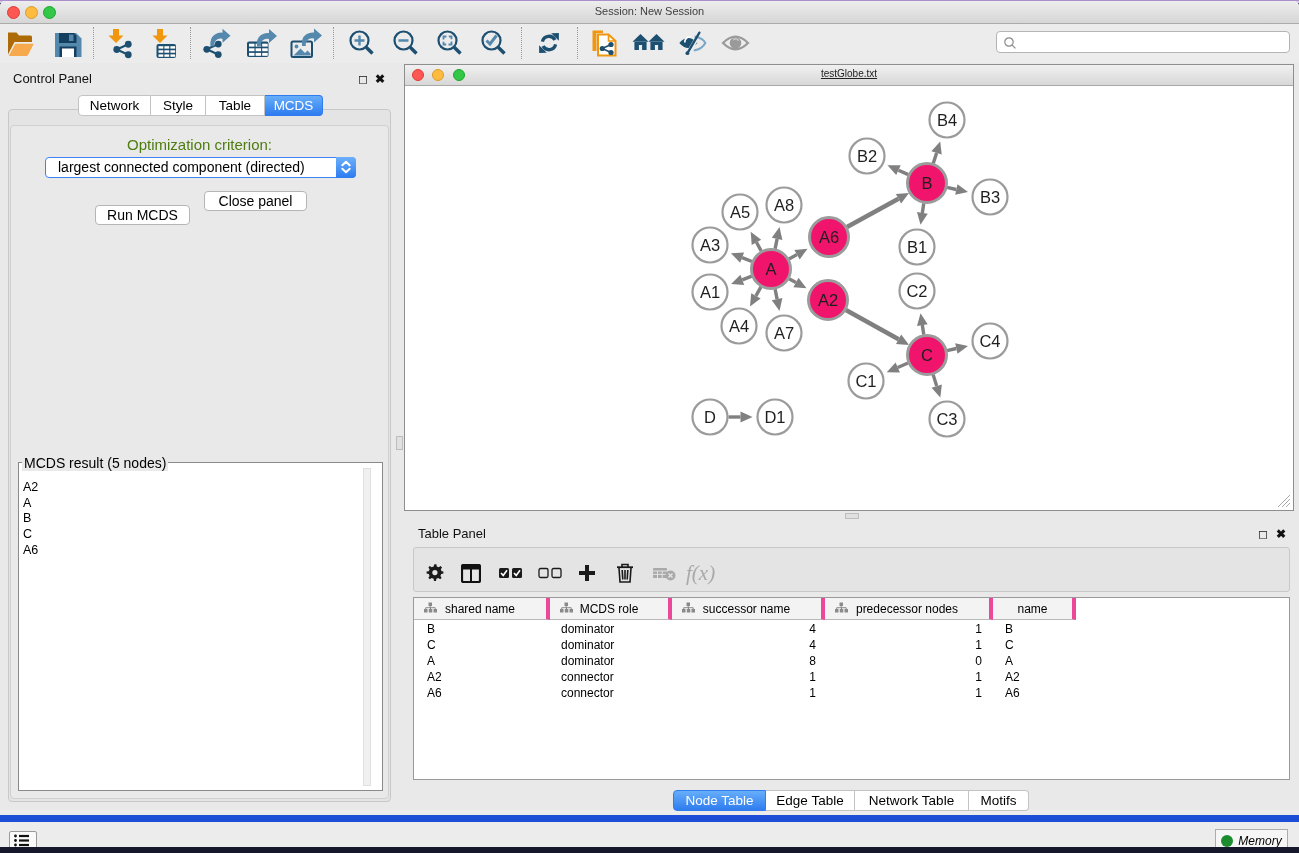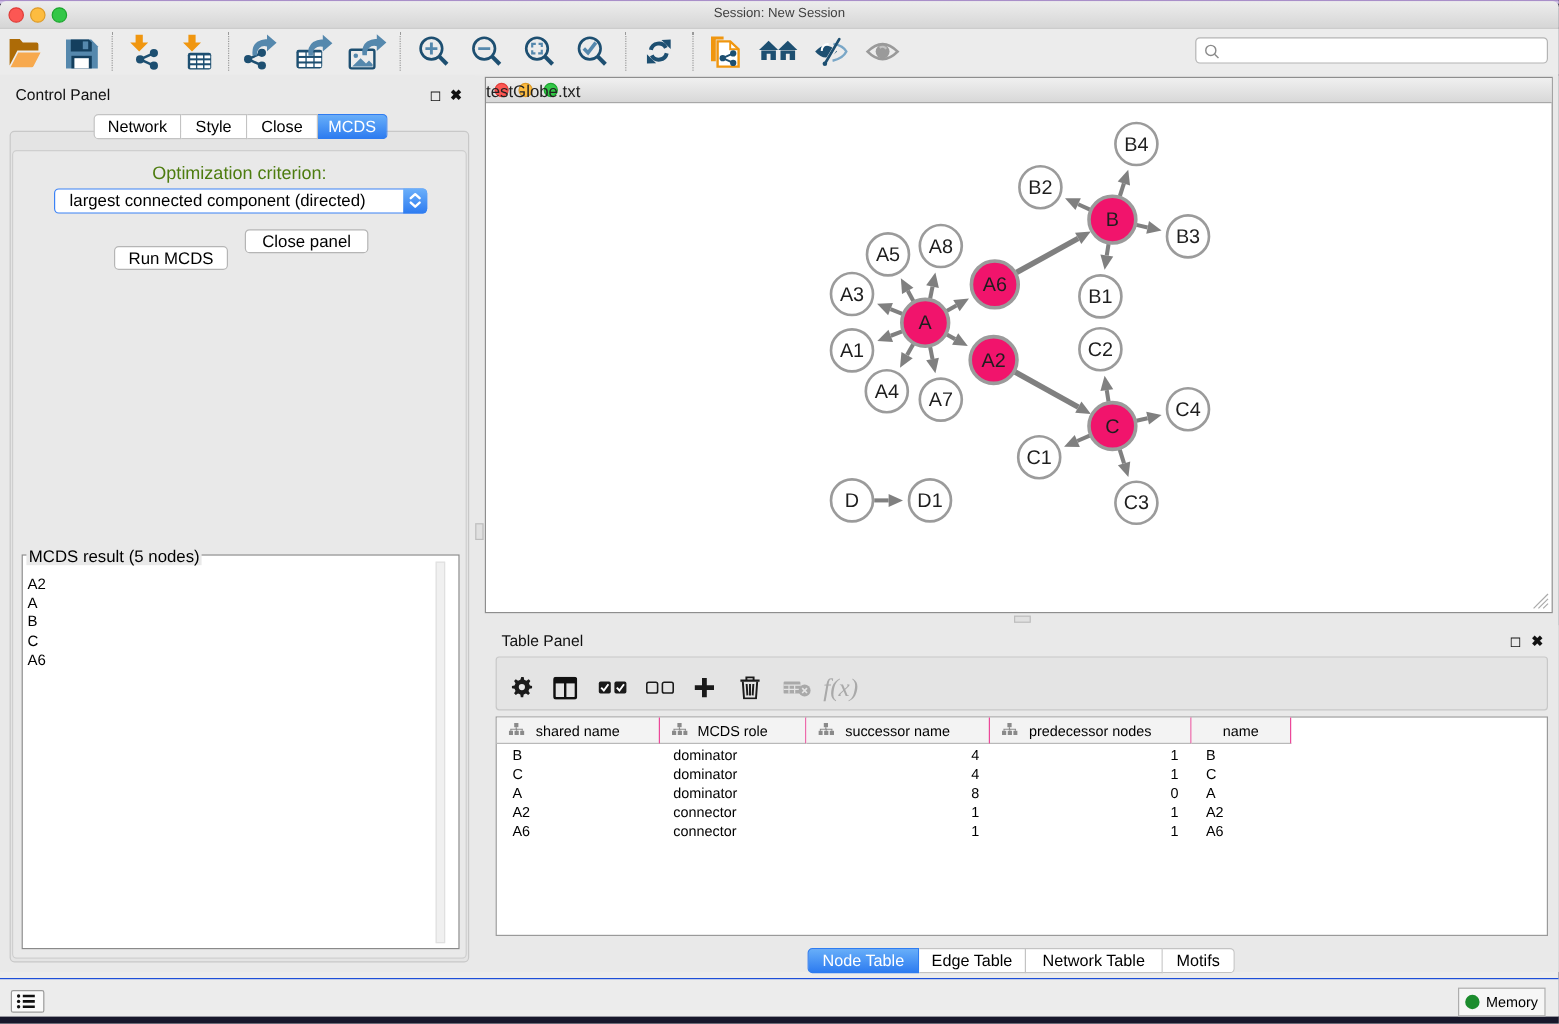--- a/index.html
+++ b/index.html
@@ -44,34 +44,34 @@
 #result-list { position:absolute; left:4px; top:17px; font-size:12.5px; color:#000; line-height:15.7px; }
 #result-scroll { position:absolute; right:11px; top:5px; width:8px; height:318px; background:#f0f0f0; border:1px solid #e0e0e0; }
 
 .grip { position:absolute; background:#e0e0e0; border:1px solid #bdbdbd; }
 
 #netwin { position:absolute; left:404px; top:1px; width:890px; height:447px; background:#fff; border:1px solid #8e8e8e; }
 #netwin-title { position:absolute; left:0; top:0; width:100%; height:21px; background:linear-gradient(#f0f0f0,#d8d8d8); border-bottom:1px solid #a8a8a8; }
 #netwin-title .r { left:7px;  top:4px; width:12px; height:12px; background:#fc5753; border:0.5px solid #df3c38; }
 #netwin-title .y { left:27px; top:4px; width:12px; height:12px; background:#fdbc40; border:0.5px solid #de9b27; }
 #netwin-title .g { left:48px; top:4px; width:12px; height:12px; background:#33c748; border:0.5px solid #1ca52e; }
-#netwin-title .t { position:absolute; top:3px; width:100%; font-size:14px; color:#222; }
+#netwin-title .t { position:absolute; top:3px; width:100%; text-align:center; font-size:10px; color:#222;text-decoration:underline; }
 #graph { position:absolute; left:0; top:21px; }
 
 #tpanel { position:absolute; left:404px; top:458px; width:895px; height:289px; background:#e9e9e9; }
 #tpanel-title { position:absolute; left:14px; top:5px; font-size:13px; color:#111; }
 #ttoolbar { position:absolute; left:9px; top:26px; width:877px; height:45px; background:#e4e4e4; border:1px solid #c8c8c8; border-radius:3px; }
 #tbl-box { position:absolute; left:9px; top:76px; width:877px; height:183px; background:#fff; border:1px solid #9a9a9a; }
 #tbl-head { position:absolute; left:0; top:0; height:22px; font-size:12px; }
-.th { height:22px; background:#f3f3f3; border-right:1px solid #ec4899; border-bottom:1px solid #b9b9b9; display:flex; align-items:center; justify-content:center; position:relative; }
+.th { height:22px; background:#f3f3f3; border-right:4px solid #ec4899; border-bottom:1px solid #b9b9b9; display:flex; align-items:center; justify-content:center; position:relative; }
 .th span { position:relative; }
 .trow { position:absolute; font-size:12px; color:#000; }
 #tbl-tabs { left:269px; top:269px; }
 
-#statusbar { position:absolute; left:0; top:814px; width:1299px; height:32px; background:#ececec; border-top:1px solid #1d4ed8; }
+#statusbar { position:absolute; left:0; top:814px; width:1299px; height:32px; background:#ececec; border-top:7px solid #1d4ed8;font-style:italic; }
 #menu-btn { position:absolute; left:9px; top:9px; width:28px; height:19px; background:#fafafa; border:1px solid #9a9a9a; border-radius:2px; }
 #memory-btn { position:absolute; right:11px; top:7px; width:73px; height:24px; background:#f6f6f6; border:1px solid #adadad; font-size:12px; color:#000; display:flex; align-items:center; justify-content:center; gap:5px; }
 #memory-btn .dot { width:12px; height:12px; border-radius:50%; background:#1c8c2e; }
 </style>
 </head>
 <body>
 <div id="desktop-top"></div>
 <div id="app">
   <div id="titlebar">
     <div class="tl r"></div>
@@ -223,21 +223,21 @@
           <div id="result-group">
             <div id="result-legend">MCDS result (5 nodes)</div>
             <div id="result-list">A2<br>A<br>B<br>C<br>A6</div>
             <div id="result-scroll"></div>
           </div>
         </div>
       </div>
       <div class="tabbar" id="cp-tabs">
         <div class="tab" style="width:73px;">Network</div>
         <div class="tab" style="width:55px;">Style</div>
-        <div class="tab" style="width:59px;">Close</div>
+        <div class="tab" style="width:59px;">Table</div>
         <div class="tab sel" style="width:58px;">MCDS</div>
       </div>
     </div>
     <div class="grip" style="left:396px; top:373px; width:7px; height:14px;"></div>
     <div id="netwin">
       <div id="netwin-title">
         <div class="tl r"></div>
           <div class="tl y"></div>
           <div class="tl g"></div>
         <div class="t">testGlobe.txt</div>

